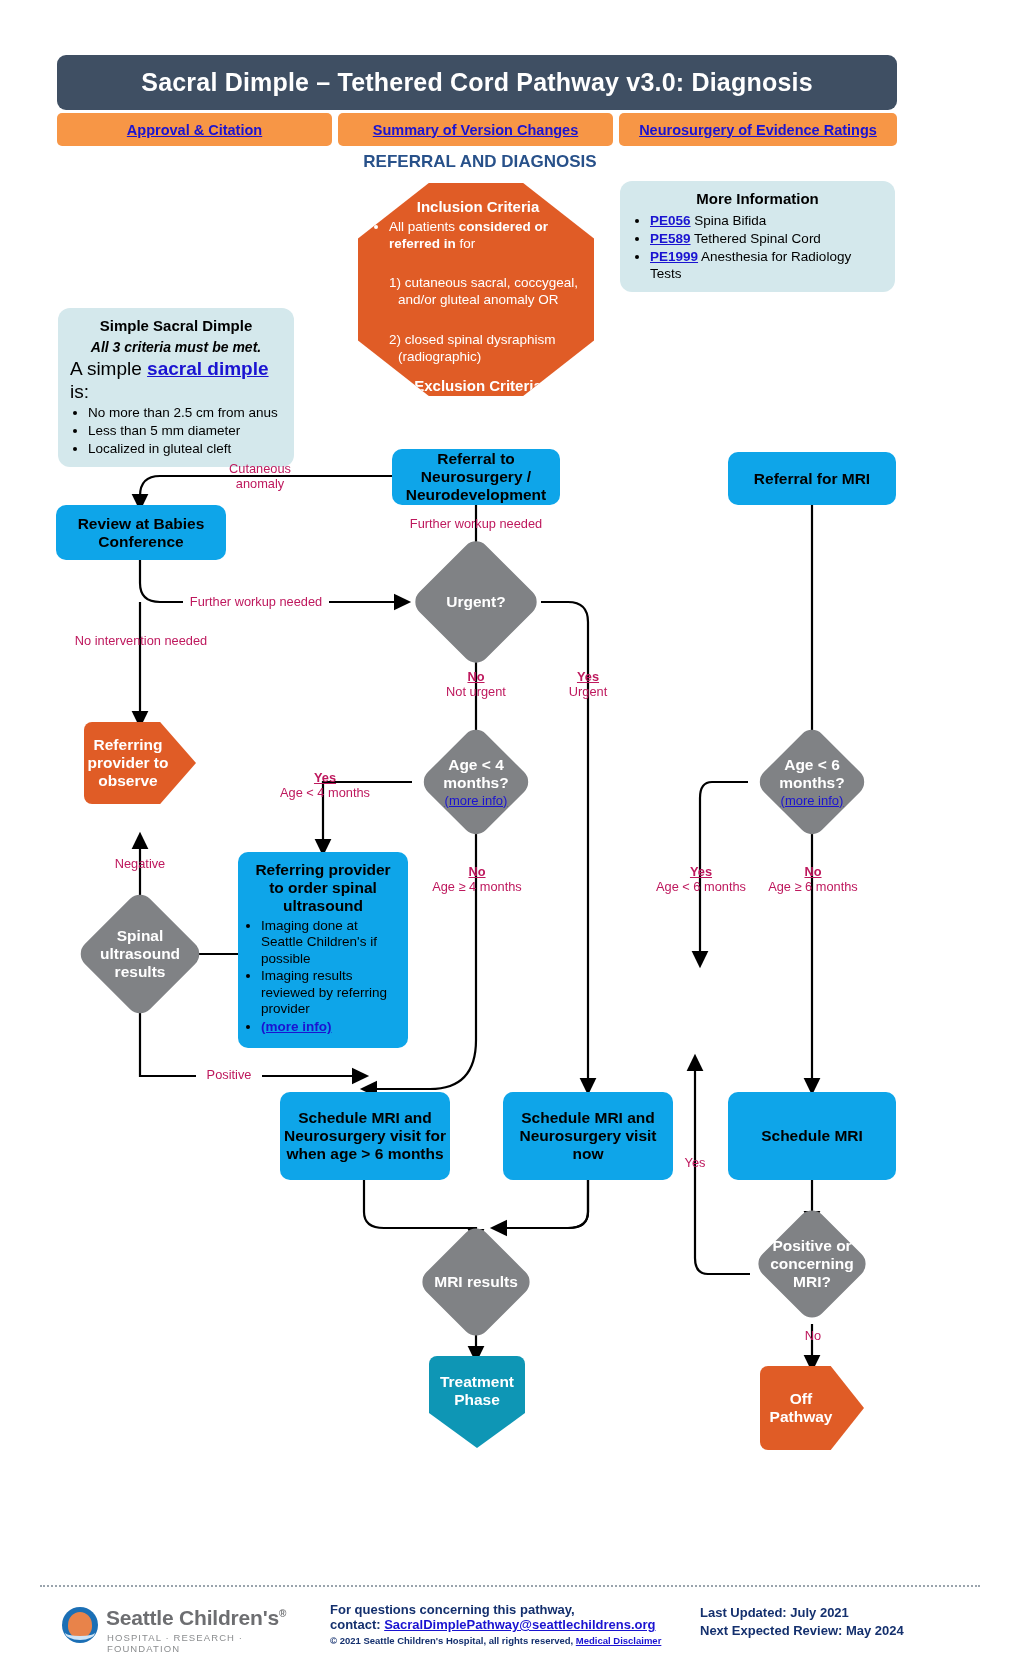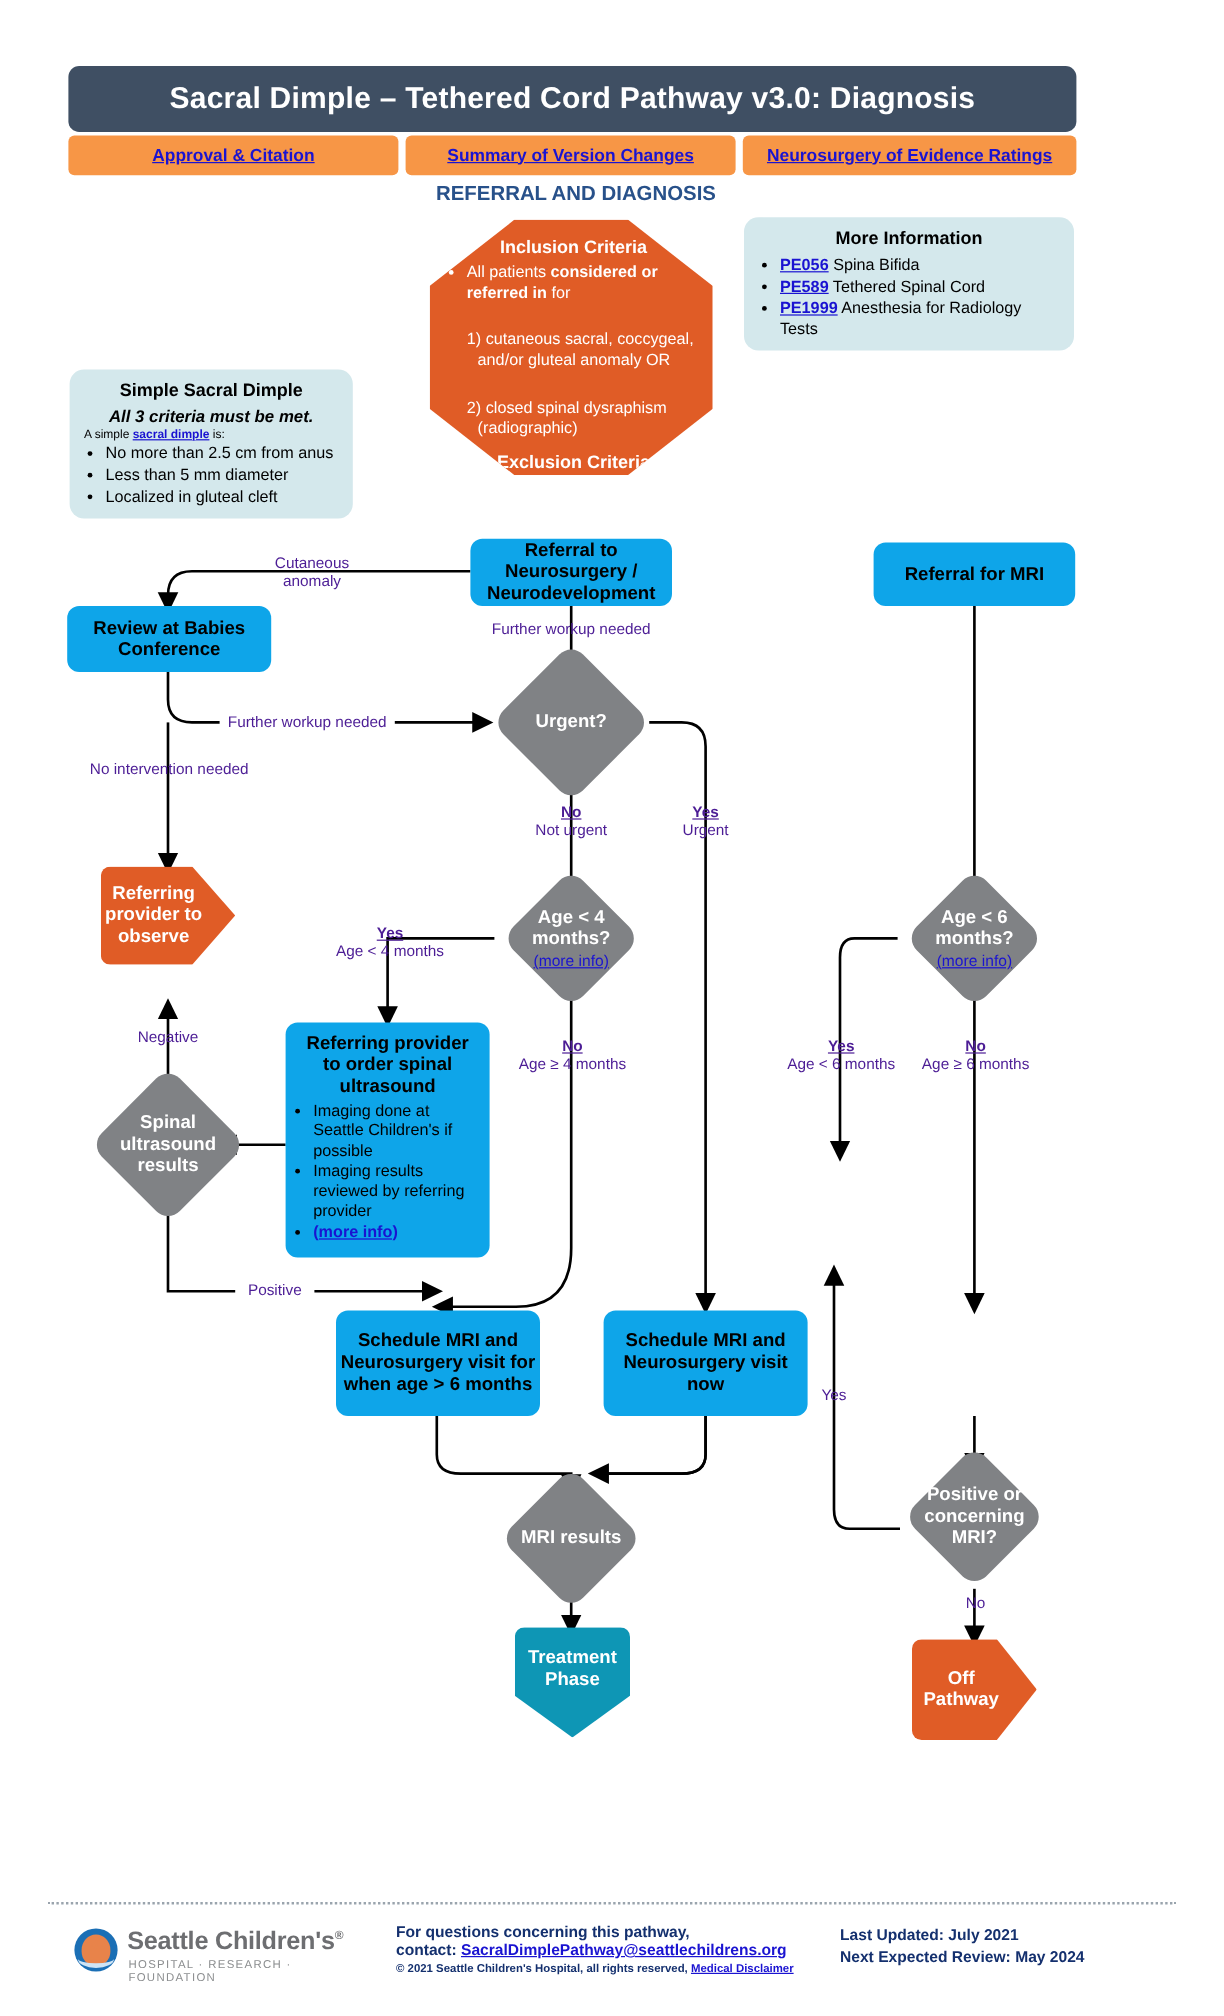--- a/index.html
+++ b/index.html
@@ -41,21 +41,21 @@
 
   
   .infobox {
     position:absolute; background:#d4e8ec; border-radius:12px;
     padding:9px 12px; color:#000; font-size:13.5px; line-height:1.26;
   }
   #more-info { left:620px; top:181px; width:275px; }
   #simple-dimple { left:58px; top:308px; width:236px; }
   .ib-title { text-align:center; font-weight:bold; font-size:15px; margin-bottom:3px; }
   .ib-sub { text-align:center; font-weight:bold; font-style:italic; font-size:14px; }
-  .ib-line { font-size:10px; }
+  .ib-line { font-size:19px; }
   .ib-list { margin:0; padding-left:18px; }
   .ib-list li { margin:0 0 1px 0; }
   .lnk { color:#1a13d1; text-decoration:underline; font-weight:bold; }
 
   
   #criteria {
     position:absolute; left:358px; top:183px; width:236px; height:213px;
     background:#e05c26; color:#ffffff;
     clip-path: polygon(30% 0%, 70% 0%, 100% 26%, 100% 74%, 70% 100%, 30% 100%, 0% 74%, 0% 26%);
     padding:14px 12px 10px 16px; font-size:13.5px; line-height:1.27;
@@ -88,21 +88,21 @@
 
   .bullets { text-align:left; font-weight:normal; font-size:13.5px; line-height:1.22; }
   .bullets ul { margin:3px 0 0 0; padding-left:15px; }
   .bullets li { margin-bottom:1px; }
   .boxhead { font-weight:bold; font-size:15.5px; text-align:center; line-height:1.16; }
 
   .minfo { display:block; font-size:13px; font-weight:normal; color:#1a13d1; text-decoration:underline; margin-top:1px; }
 
   
   .elabel {
-    position:absolute; font-size:12.8px; color:#4c1d95; text-align:center;
+    position:absolute; font-size:12.8px; color:#be185d; text-align:center;
     line-height:1.2; white-space:nowrap; background:transparent;
   }
   .elabel b { text-decoration:underline; }
 
   
   #footer-rule {
     position:absolute; left:40px; top:1585px; width:940px; height:0;
     border-top:2px dotted #9aa4ad;
   }
   #logo-wrap { position:absolute; left:62px; top:1604px; width:240px; height:46px; }
@@ -299,20 +299,23 @@
 
 
   <div class="node green" style="left:280px; top:1092px; width:170px; height:88px;">
     <span>Schedule MRI and Neurosurgery visit for when age &gt; 6 months</span>
   </div>
 
   <div class="node green" style="left:503px; top:1092px; width:170px; height:88px;">
     <span>Schedule MRI and Neurosurgery visit now</span>
   </div>
 
+  <div class="node green" style="left:728px; top:1092px; width:168px; height:88px;">
+    <span>Schedule MRI</span>
+  </div>
 
   <div class="node gray diamond" style="left:434px; top:1240px; width:84px; height:84px;">
     <span class="dtext">MRI results</span>
   </div>
 
   <div class="node gray diamond" style="left:770px; top:1222px; width:84px; height:84px;">
     <span class="dtext">Positive or concerning MRI?</span>
   </div>
 
   <div class="node teal-arrow downarrow" style="left:429px; top:1356px; width:96px; height:92px;">

